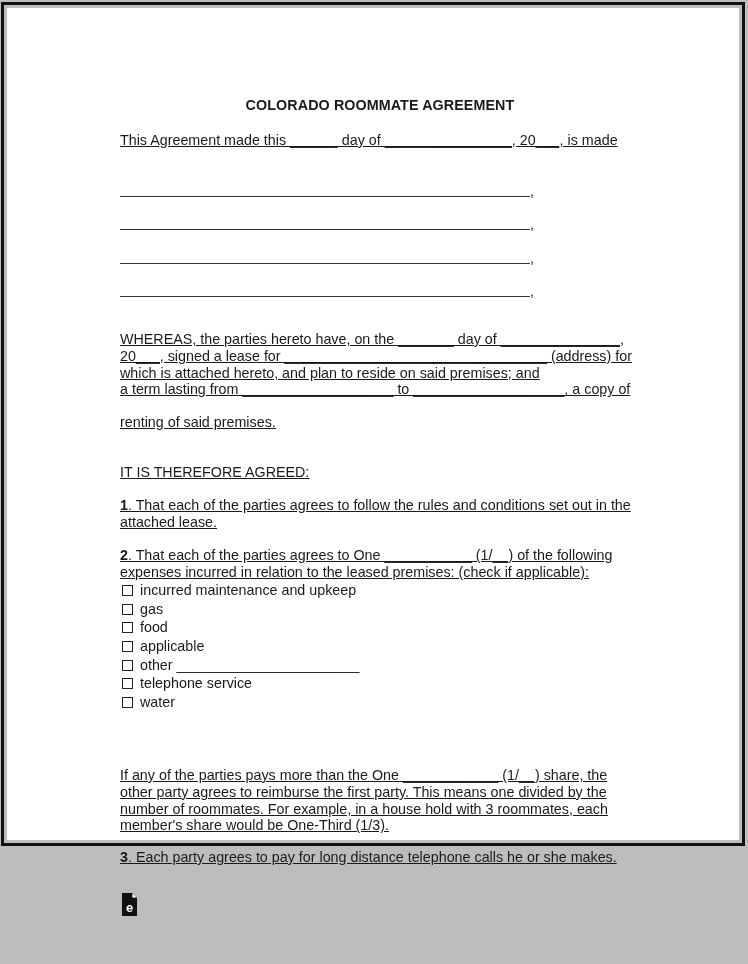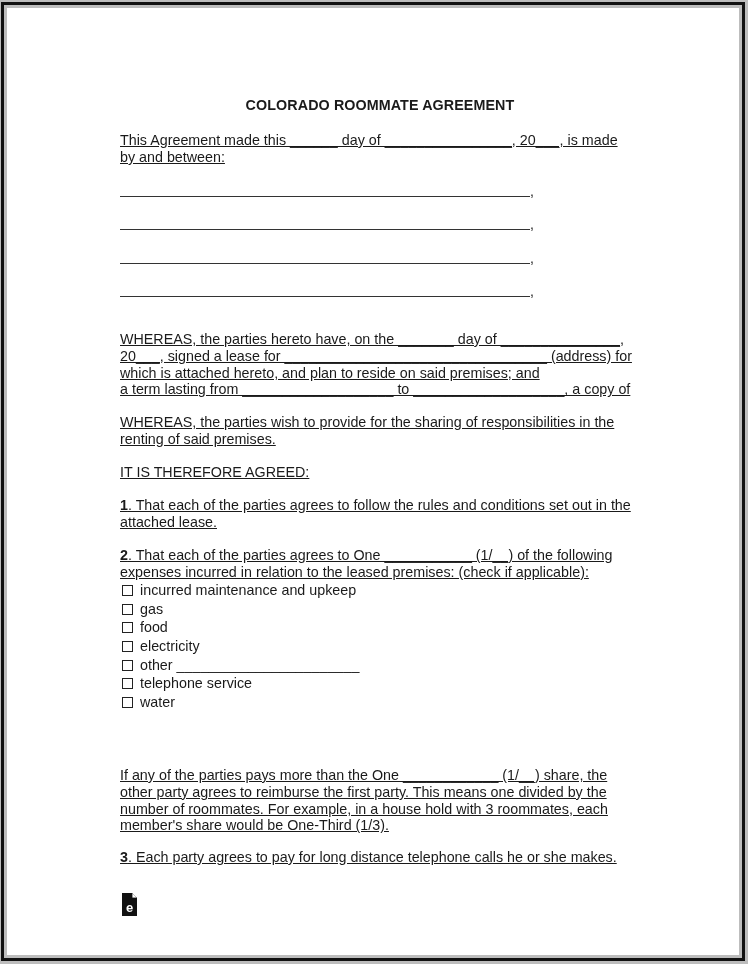--- a/index.html
+++ b/index.html
@@ -1,19 +1,19 @@
 <!DOCTYPE html>
 <html><head>
   <meta charset="utf-8">
   <style>
     * { box-sizing: border-box; margin: 0; padding: 0; }
     html, body { width: 748px; height: 964px; background: #bdbdbd; overflow: hidden; }
     body { position: relative; font-family: "Liberation Sans", sans-serif; color: #1a1a1a; }
     .frame {
-      position: absolute; left: 1px; top: 2px; width: 744px; height: 959px;
+      position: absolute; left: 1px; top: 2px; width: 744px; height: 844px;
       border: 3px solid #111; background: #bdbdbd;
     }
     .page {
       position: absolute; left: 3px; top: 3px; right: 3px; bottom: 3px;
       background: #ffffff;
     }
     .content { position: absolute; left: 113px; top: 0; width: 530px; font-size: 14.3px; line-height: 16.8px; }
     .title {
       position: absolute; left: 0; top: 89px; width: 520px; text-align: center;
       font-weight: bold; font-size: 14.3px; letter-spacing: 0.1px;
@@ -41,21 +41,20 @@
 <body>
 
 <div class="frame">
   <div class="page">
     <div class="content">
 
       <div class="title">COLORADO ROOMMATE AGREEMENT</div>
 
       <div class="para" style="top:124px;">
         <div>This Agreement made this ______ day of ________________, 20___, is made</div>
-        <div>by and between:</div>
       </div>
 
       <div class="party-line" style="top:175px;">
         <div class="rule"></div>
         <span class="comma">,</span>
       </div>
       <div class="party-line" style="top:208px;">
         <div class="rule"></div>
         <span class="comma">,</span>
       </div>
@@ -69,21 +68,20 @@
       </div>
 
       <div class="para" style="top:323px;">
         <div>WHEREAS, the parties hereto have, on the _______ day of _______________,</div>
         <div>20___, signed a lease for _________________________________ (address) for</div>
         <div>which is attached hereto, and plan to reside on said premises; and</div>
         <div>a term lasting from ___________________ to ___________________, a copy of</div>
       </div>
 
       <div class="para" style="top:406px;">
-        <div>WHEREAS, the parties wish to provide for the sharing of responsibilities in the</div>
         <div>renting of said premises.</div>
       </div>
 
       <div class="para" style="top:456px;">IT IS THEREFORE AGREED:</div>
 
       <div class="para" style="top:489px;">
         <div><b>1</b><span>. That each of the parties agrees to follow the rules and conditions set out in the</span></div>
         <div>attached lease.</div>
       </div>
 
@@ -100,21 +98,21 @@
         <div class="check-item">
           <span class="check-box"></span>
           <span>gas</span>
         </div>
         <div class="check-item">
           <span class="check-box"></span>
           <span>food</span>
         </div>
         <div class="check-item">
           <span class="check-box"></span>
-          <span>electricity</span>
+          <span>applicable</span>
         </div>
         <div class="check-item">
           <span class="check-box"></span>
           <span>other _______________________</span>
         </div>
         <div class="check-item">
           <span class="check-box"></span>
           <span>telephone service</span>
         </div>
         <div class="check-item">

